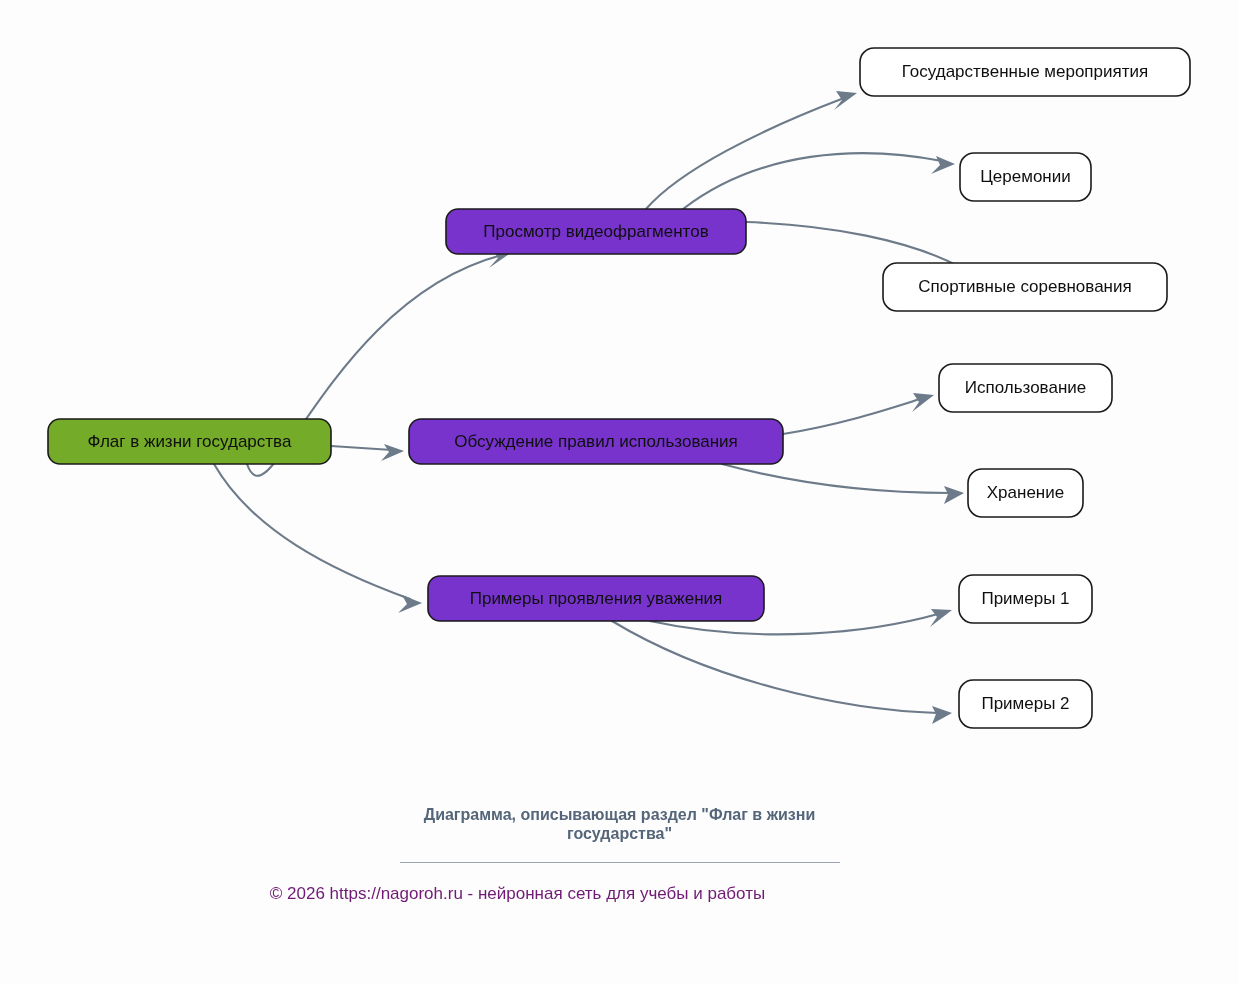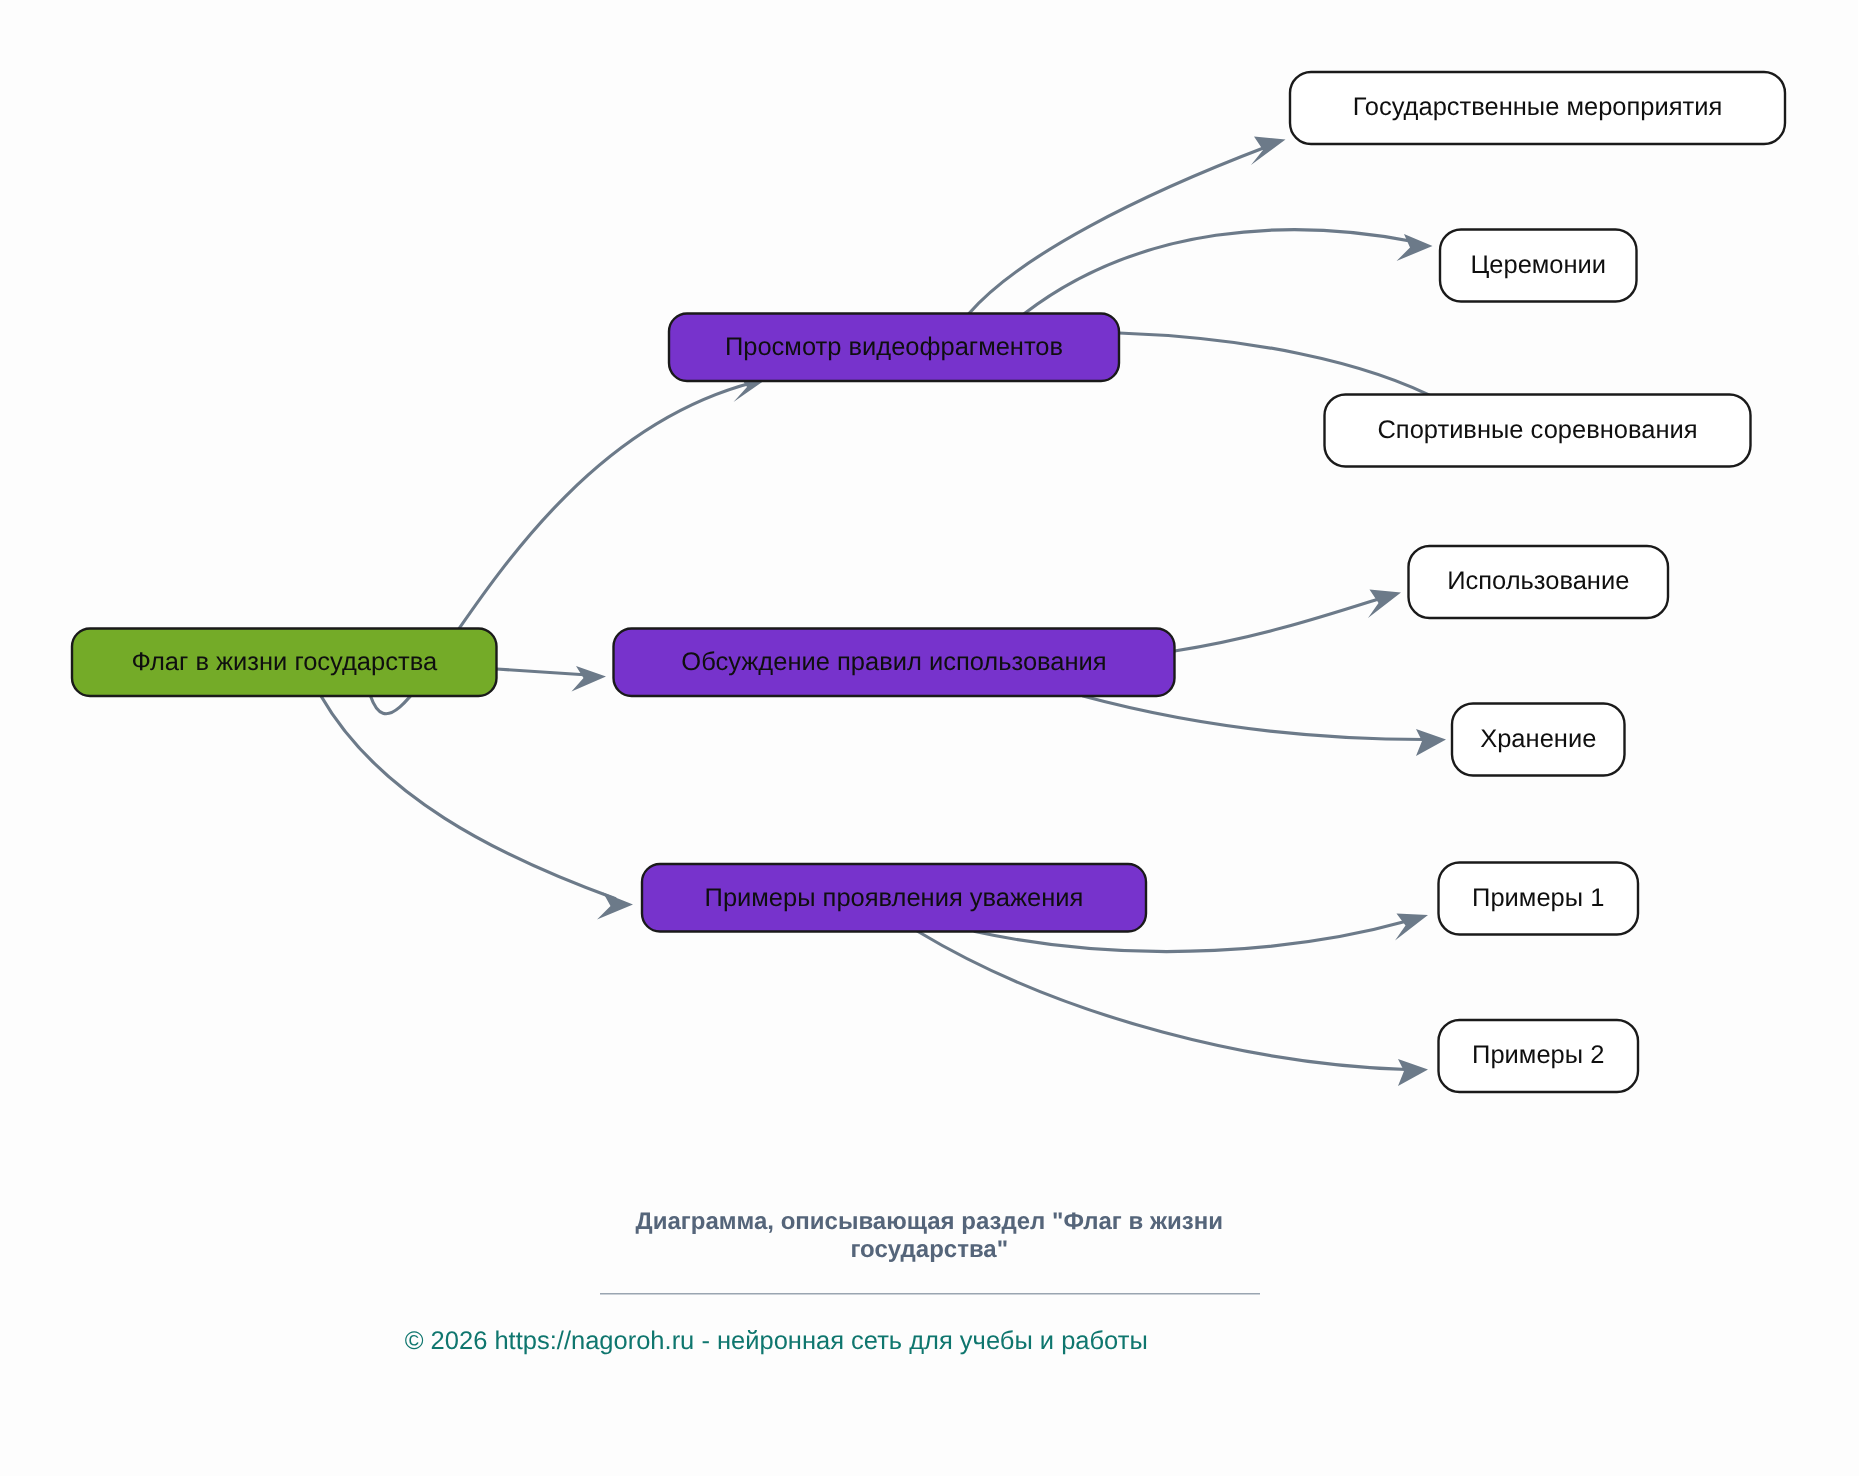--- a/index.html
+++ b/index.html
@@ -78,21 +78,21 @@
     margin: 18px auto 0 auto;
   }
   .footer-text {
     position: absolute;
     left: 0;
     top: 884px;
     width: 1035px;
     text-align: center;
     font-family: "Liberation Sans", "DejaVu Sans", sans-serif;
     font-size: 17px;
-    color: #0f766e;
+    color: #701a75;
   }
 </style>
 </head>
 <body>
 
 <div id="page">
 
   <svg id="mindmap-svg" viewBox="0 0 1239 984">
 
     <g>

